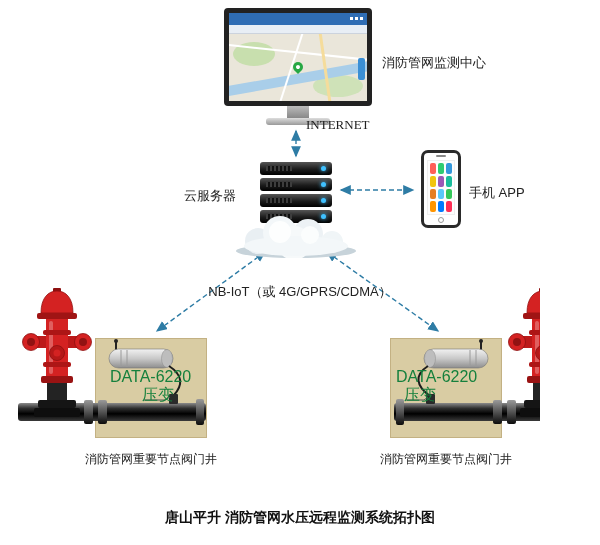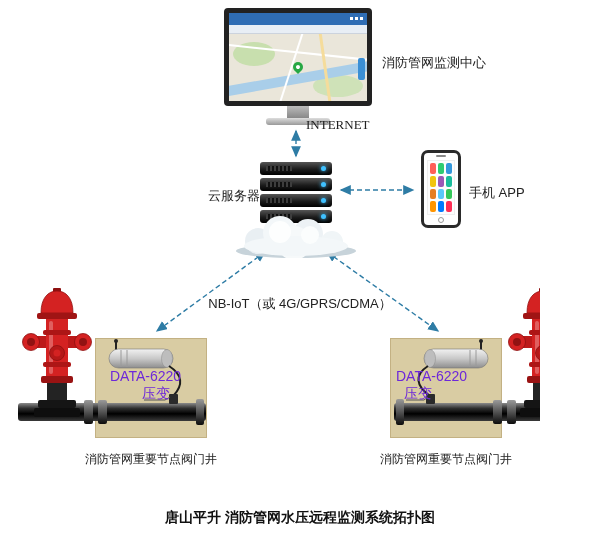--- a/index.html
+++ b/index.html
@@ -8,25 +8,25 @@
 
   
   .connectors{position:absolute;left:0;top:0;z-index:2;pointer-events:none;}
   .connector{stroke:var(--color-arrow,#2e7ca5);stroke-width:1.4;stroke-dasharray:5 3;fill:none;}
   .arrowhead{fill:var(--color-arrow,#2e7ca5);}
 
   
   .lbl{position:absolute;font-size:13px;white-space:nowrap;z-index:6;color:#222;}
   .lbl-monitor{left:382px;top:54px;}
   .lbl-internet{left:306px;top:117px;font-family:Liberation Serif, serif;}
-  .lbl-server{left:208px;top:187px;}
+  .lbl-server{left:184px;top:187px;}
   .lbl-phone{left:469px;top:184px;}
   .net-text{position:absolute;left:140px;top:281px;width:320px;text-align:center;
-            font-size:13px;line-height:21px;z-index:6;color:#222;margin-top:12px;}
-  .dev-lbl{position:absolute;font-size:14px;z-index:6;color:#6d28d9;}
+            font-size:13px;line-height:21px;z-index:6;color:#222;}
+  .dev-lbl{position:absolute;font-size:16px;z-index:6;color:#15803d;}
   .dl-l{left:110px;top:368px;} .dl-r{left:396px;top:368px;}
   .sn-l{left:142px;top:385px;} .sn-r{left:404px;top:385px;}
   .well-cap{position:absolute;top:451px;width:180px;text-align:center;font-size:12px;z-index:6;color:#222;}
   .wc-l{left:61px;} .wc-r{left:356px;}
   .title{position:absolute;top:509px;left:0;width:600px;text-align:center;
          font-size:14px;font-weight:bold;color:#111;z-index:6;}
 
   
   .monitor{position:absolute;left:224px;top:8px;width:148px;z-index:1;}
   .screen{width:148px;height:98px;background:#111;border:5px solid #222;border-radius:4px;

